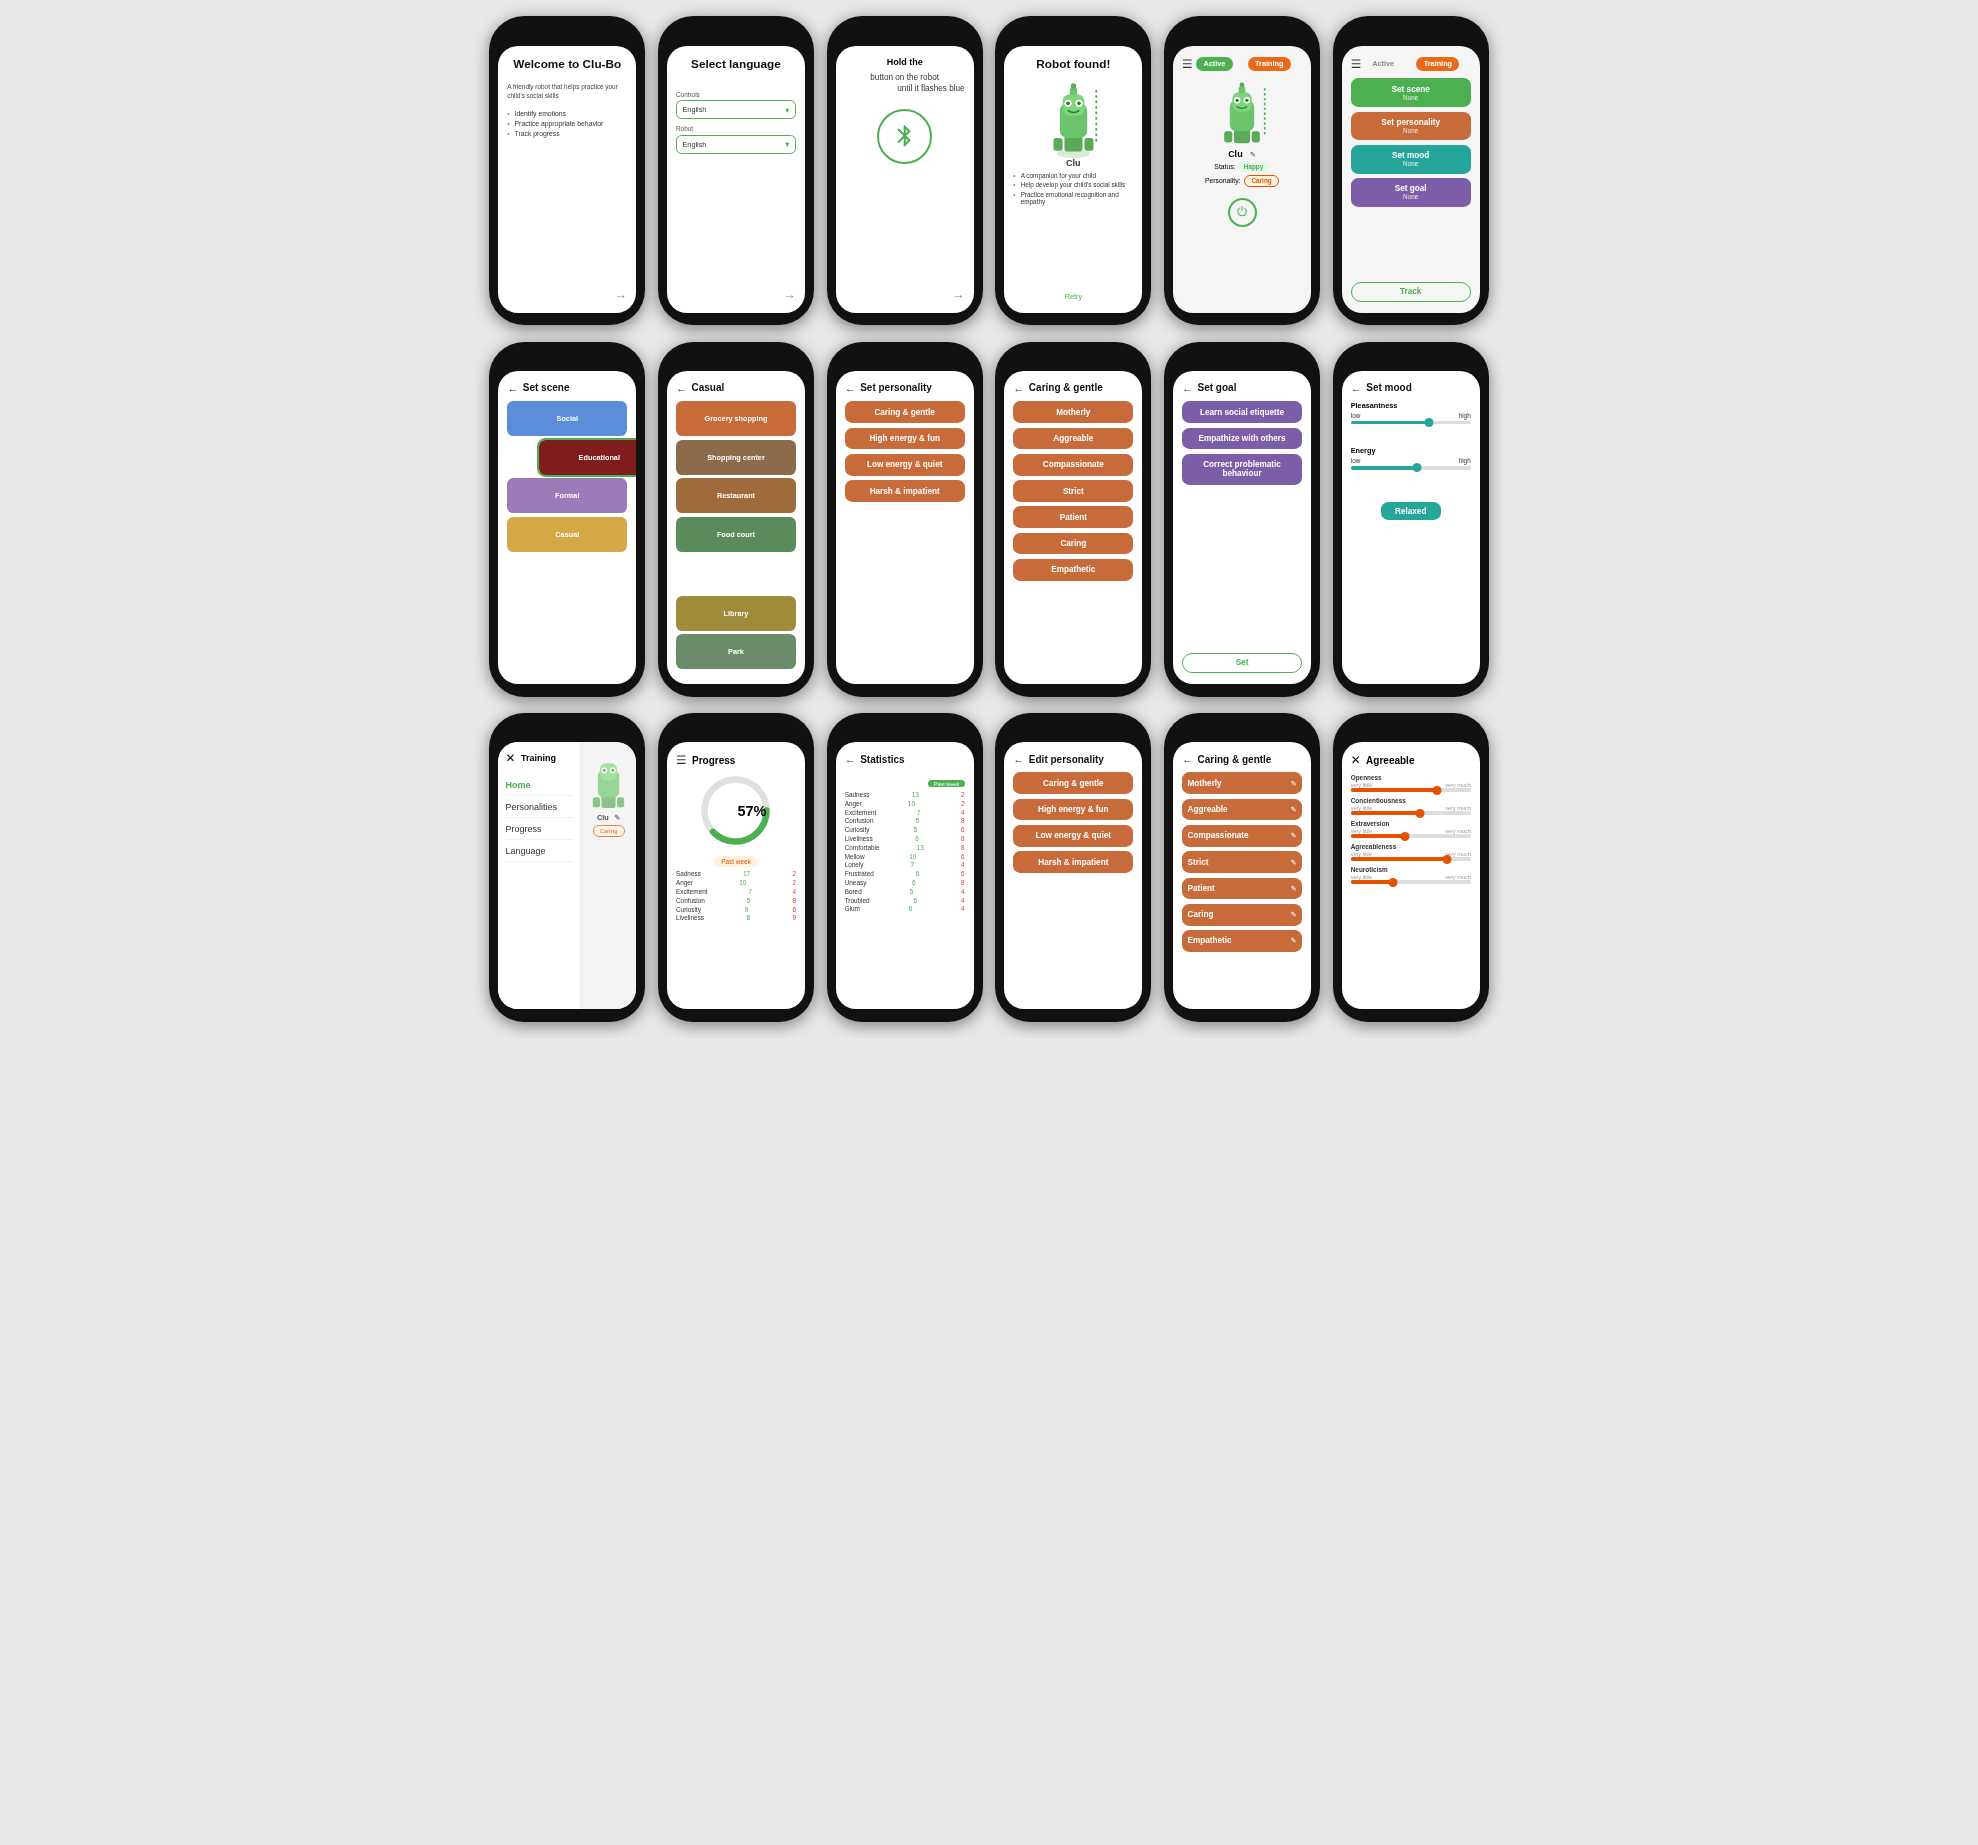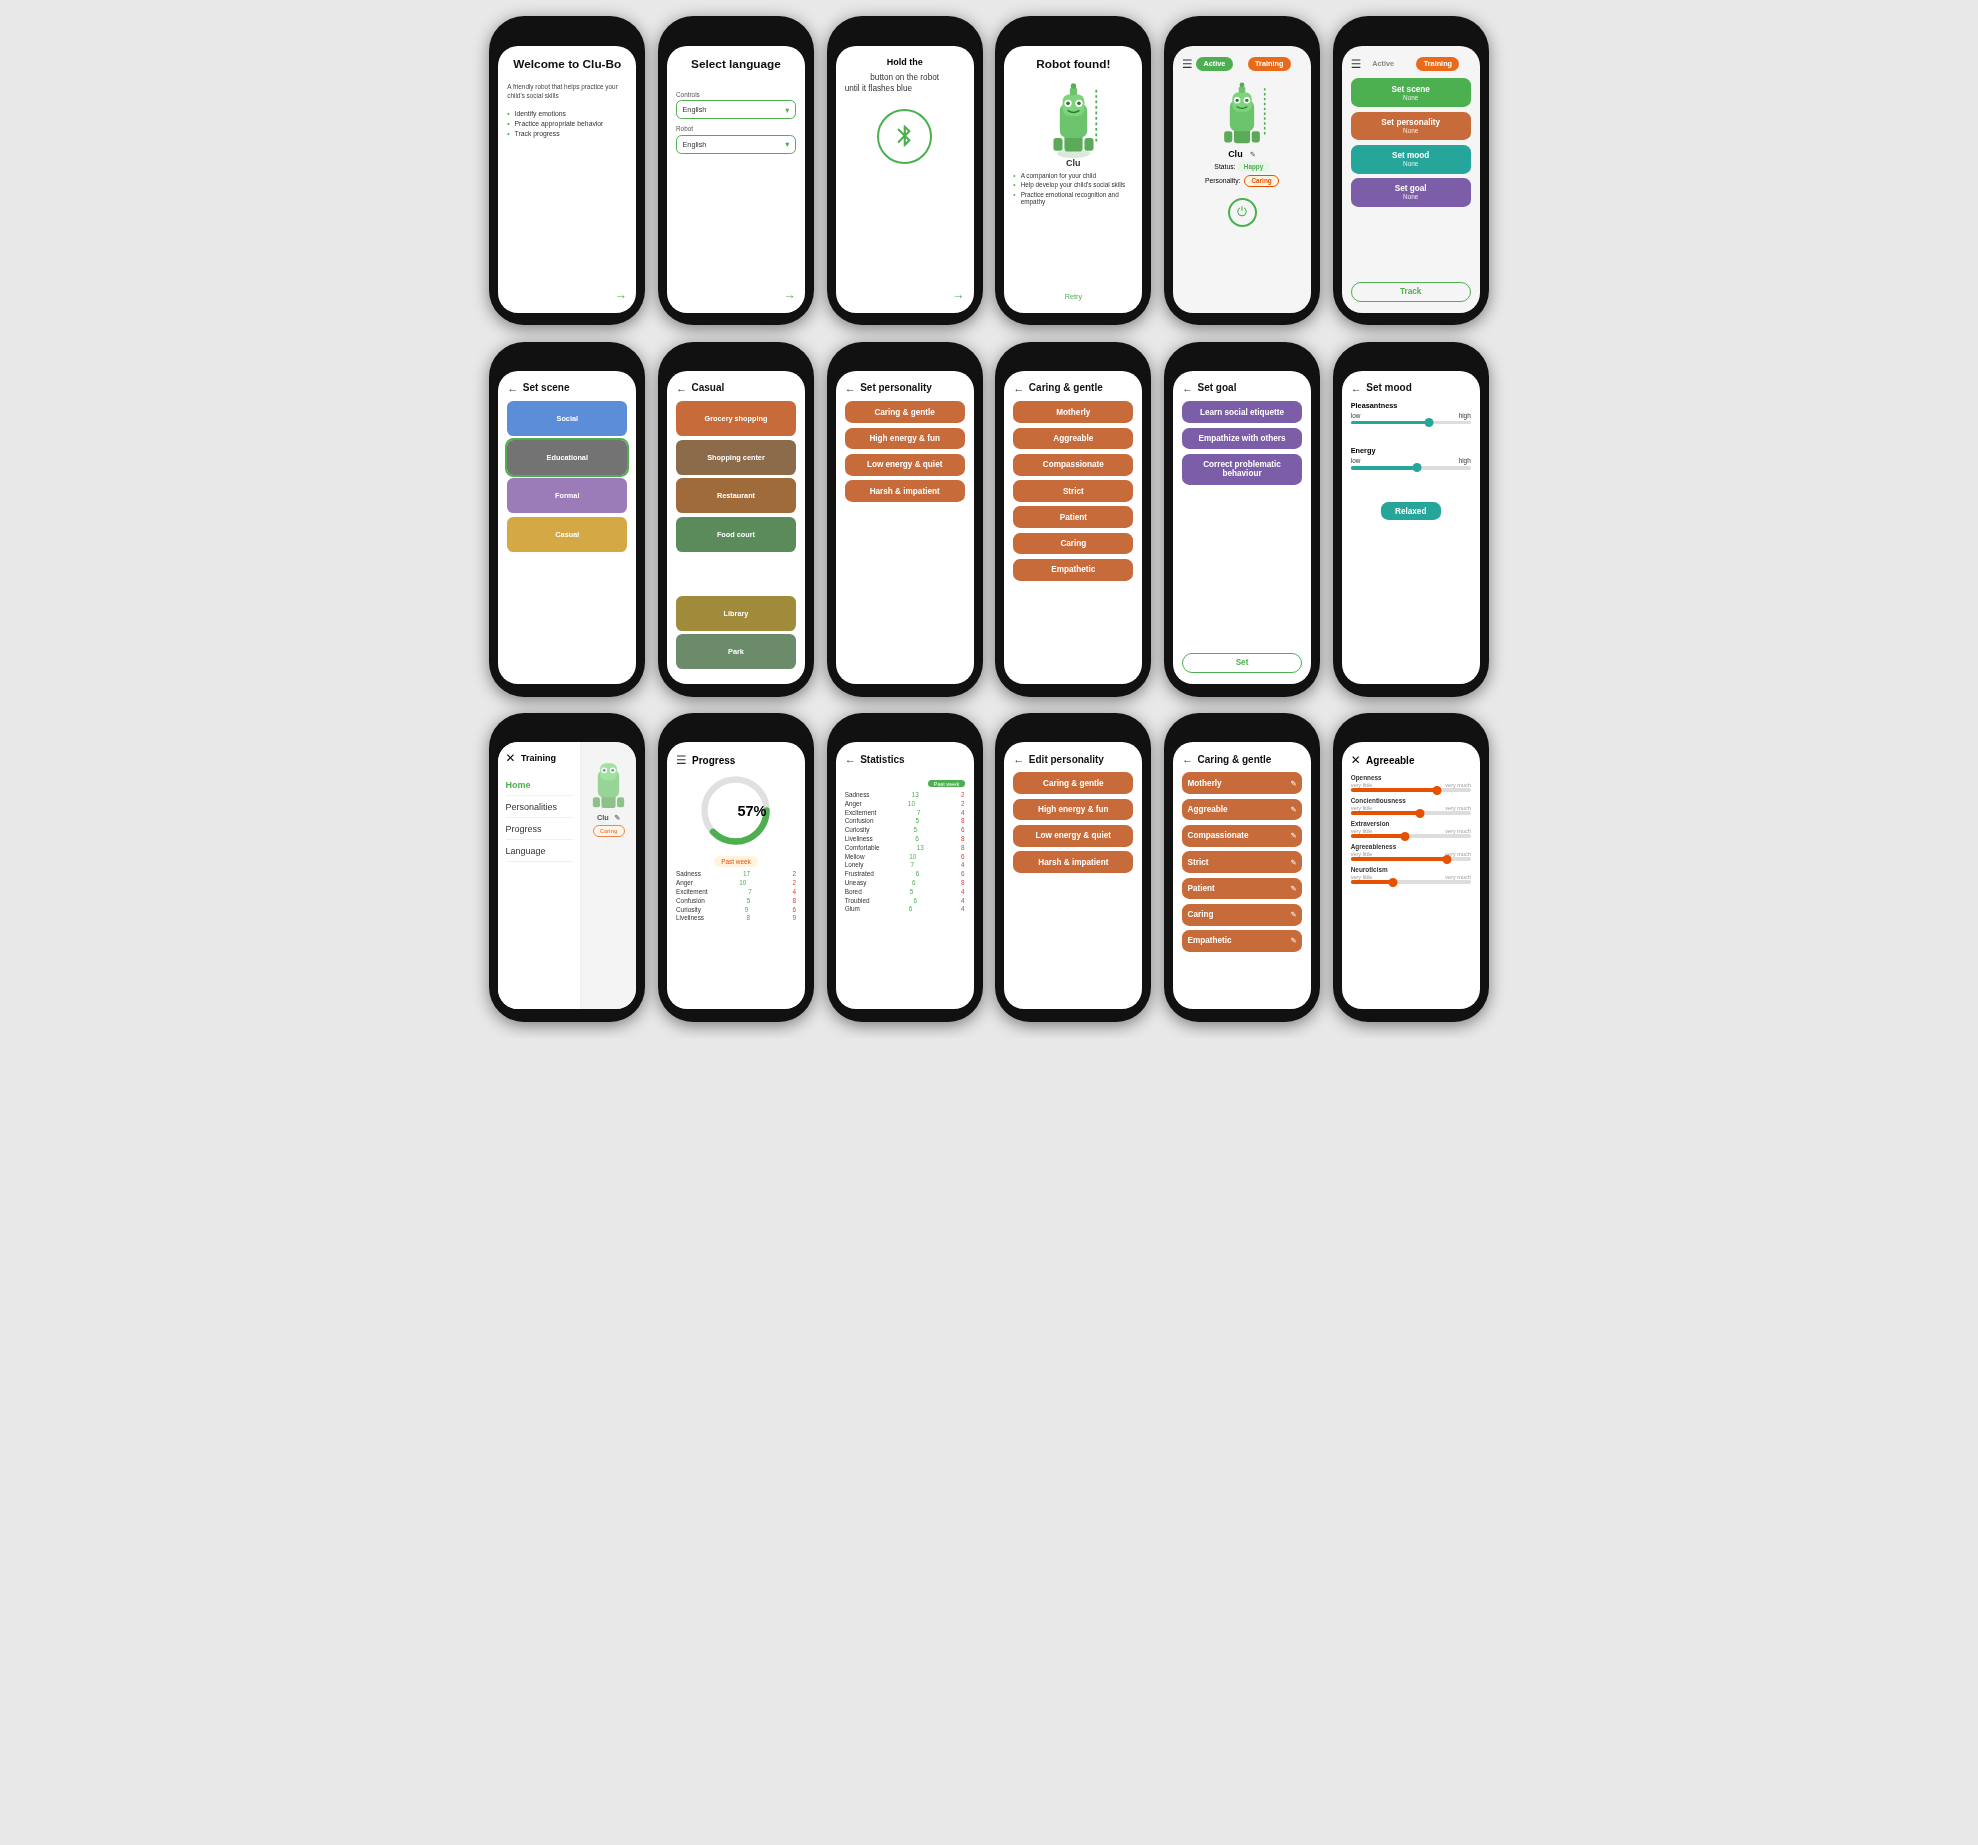--- a/index.html
+++ b/index.html
@@ -280,21 +280,21 @@
       </div>
       <div class="arrow-right">→</div>
     </div>
   </div>
 
   <div class="phone">
     <div class="phone-notch"></div>
     <div class="screen">
       <div style="text-align:center; font-size:9px; font-weight:700; margin-bottom:5.5px;">Hold the</div>
       <div style="text-align:center; font-size:8.2px; color:#333; line-height:1.4;">button on the robot</div>
-      <div style="text-align:left; font-size:8.2px; color:#333; margin-bottom:7px;">until it flashes blue</div>
+      <div style="text-align:right; font-size:8.2px; color:#333; margin-bottom:7px;">until it flashes blue</div>
       <div class="bt-circle">
         <svg width="25.5" height="25.5" viewBox="0 0 24 24" fill="#4caf50">
           <path d="M17.71 7.71L12 2h-1v7.59L6.41 5 5 6.41 10.59 12 5 17.59 6.41 19 11 14.41V22h1l5.71-5.71-4.3-4.29 4.3-4.29zM13 5.83l1.88 1.88L13 9.59V5.83zm1.88 10.46L13 18.17v-3.76l1.88 1.88z"></path>
         </svg>
       </div>
       <div class="arrow-right">→</div>
     </div>
   </div>
 
   <div class="phone">
@@ -411,21 +411,21 @@
   <div class="phone">
     <div class="phone-notch"></div>
     <div class="screen">
       <div class="header-bar">
         <span class="back-arrow">←</span>
         <span class="header-title">Set scene</span>
       </div>
       <div class="scene-img" style="background:#5b8dd9;">
         <span>Social</span>
       </div>
-      <div class="scene-img scene-selected" style="background:#737373;">
+      <div class="scene-img scene-selected" style="background:#7f1d1d;margin-left:32px;">
         <span>Educational</span>
       </div>
       <div class="scene-img" style="background:#9b7cb8;">
         <span>Formal</span>
       </div>
       <div class="scene-img" style="background:#d4a845;">
         <span>Casual</span>
       </div>
     </div>
   </div>

